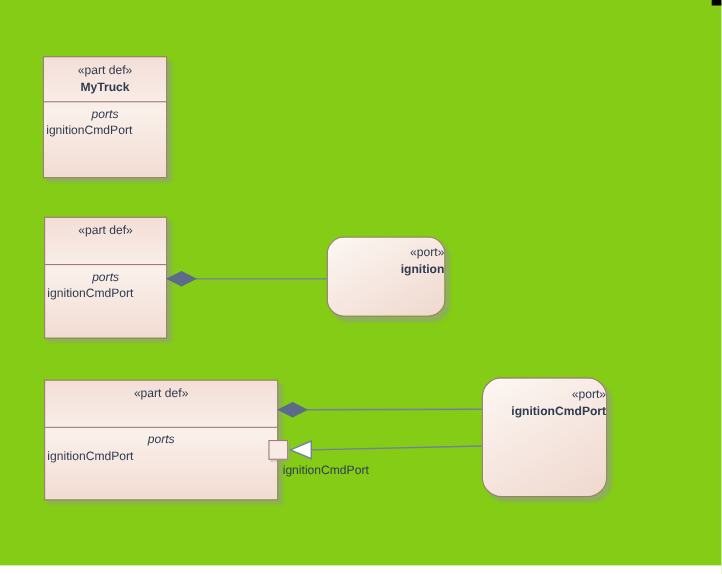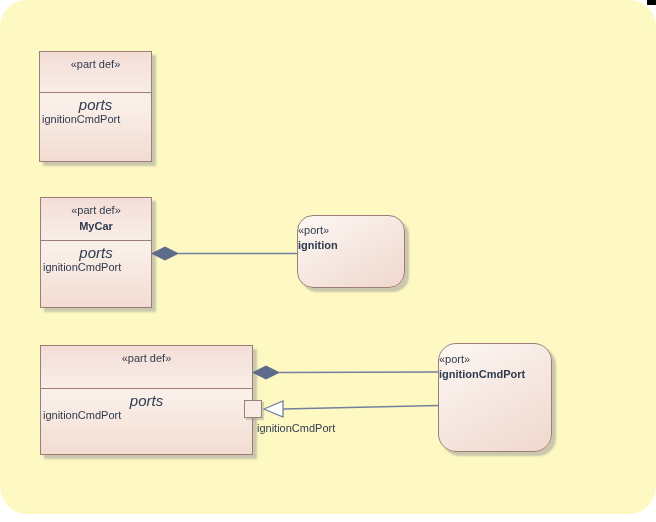--- a/index.html
+++ b/index.html
@@ -11,50 +11,50 @@
     --port-fill-dark: #efd8ce;
     --port-square-fill: #f8ebe5;
     --connector: #73809f;
     --diamond: #5d6b8b;
     --text: #2f3b4f;
     --artifact: #000000;
   }
   * { margin:0; padding:0; box-sizing:border-box; }
   html,body { width:656px; height:522px; background:#ffffff; overflow:hidden; }
   body { font-family:"Liberation Sans", sans-serif; color:var(--text); position:relative; }
-  #canvas { position:absolute; left:0; top:0; width:656px; height:514px; background:#fef9c3;border-radius:27px; }
+  #canvas { position:absolute; left:0; top:0; width:656px; height:514px; background:#84cc16; }
 
   .part-box {
     position:absolute;
     border:1px solid var(--box-border);
     background:linear-gradient(180deg, var(--box-fill-top) 0%, var(--box-fill-mid) 45%, var(--box-fill-bottom) 100%);
     box-shadow:4px 4px 2px rgba(150,150,150,0.5);
   }
   .box-mytruck { left:39px; top:51px; width:113px; height:111px; }
   .box-mycar   { left:40px; top:197px; width:112px; height:111px; }
   .box-myebike { left:40px; top:345px; width:213px; height:110px; }
 
   .part-header {
     border-bottom:1px solid var(--box-border);
     height:41px; padding-top:5px; text-align:center;
   }
   .box-mycar .part-header, .box-myebike .part-header { height:43px; }
   .stereotype { font-size:11px; line-height:15px; }
   .part-name  { font-size:11px; line-height:16px; font-weight:bold; }
 
   .part-compartment { padding-top:4px; }
-  .compartment-label { font-size:15px; line-height:15px; font-style:italic; text-align:center; }
+  .compartment-label { font-size:11px; line-height:15px; font-style:italic; text-align:center; }
   .compartment-item  { font-size:11px; line-height:15px; text-align:left; padding-left:2px; white-space:nowrap; }
 
   .port-box {
     position:absolute;
     border:1px solid var(--box-border);
     background:linear-gradient(150deg, var(--port-fill-light) 0%, var(--port-fill-dark) 100%);
     box-shadow:4px 4px 2px rgba(150,150,150,0.5);
-    text-align:left;
+    text-align:right;
   }
   .box-ignition { left:297px; top:215px; width:108px; height:73px; border-radius:16px; padding-top:7px; }
   .box-icp      { left:438px; top:343px; width:114px; height:109px; border-radius:18px; padding-top:8px; }
   .port-stereotype { font-size:11px; line-height:15px; }
   .port-name { font-size:11px; line-height:15px; font-weight:bold; }
 
   #edges { position:absolute; left:0; top:0; width:656px; height:522px; pointer-events:none; }
   .edge-line { stroke:var(--connector); stroke-width:1.3; fill:none; }
   .diamond { fill:var(--diamond); stroke:var(--diamond); stroke-width:1; }
   .gen-triangle { fill:#ffffff; stroke:var(--connector); stroke-width:1.3; }
@@ -74,31 +74,31 @@
   }
 </style>
 </head>
 <body>
 
 <div id="canvas">
 
   <div class="part-box box-mytruck">
     <div class="part-header">
       <div class="stereotype">«part def»</div>
+      <div class="part-name">MyTruck</div>
     </div>
     <div class="part-compartment">
       <div class="compartment-label">ports</div>
       <div class="compartment-item">ignitionCmdPort</div>
     </div>
   </div>
 
   <div class="part-box box-mycar">
     <div class="part-header">
       <div class="stereotype">«part def»</div>
-      <div class="part-name">MyCar</div>
     </div>
     <div class="part-compartment">
       <div class="compartment-label">ports</div>
       <div class="compartment-item">ignitionCmdPort</div>
     </div>
   </div>
 
   <div class="part-box box-myebike">
     <div class="part-header">
       <div class="stereotype">«part def»</div>

